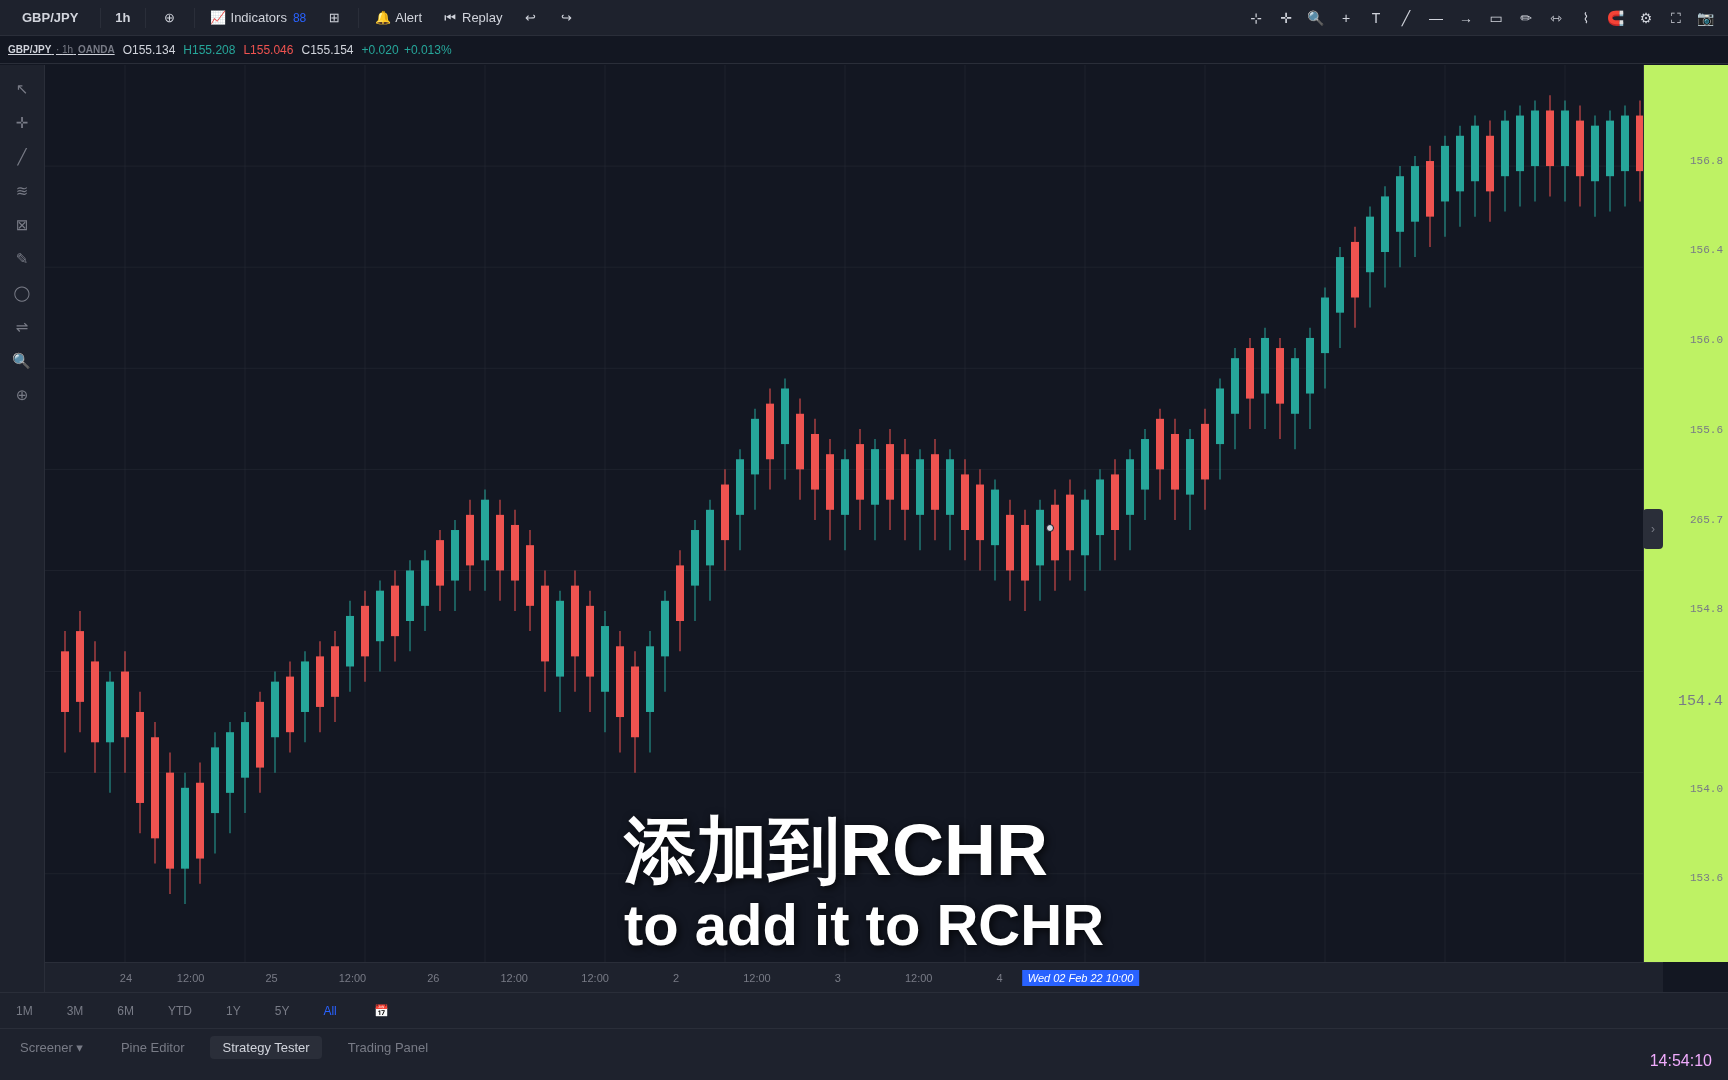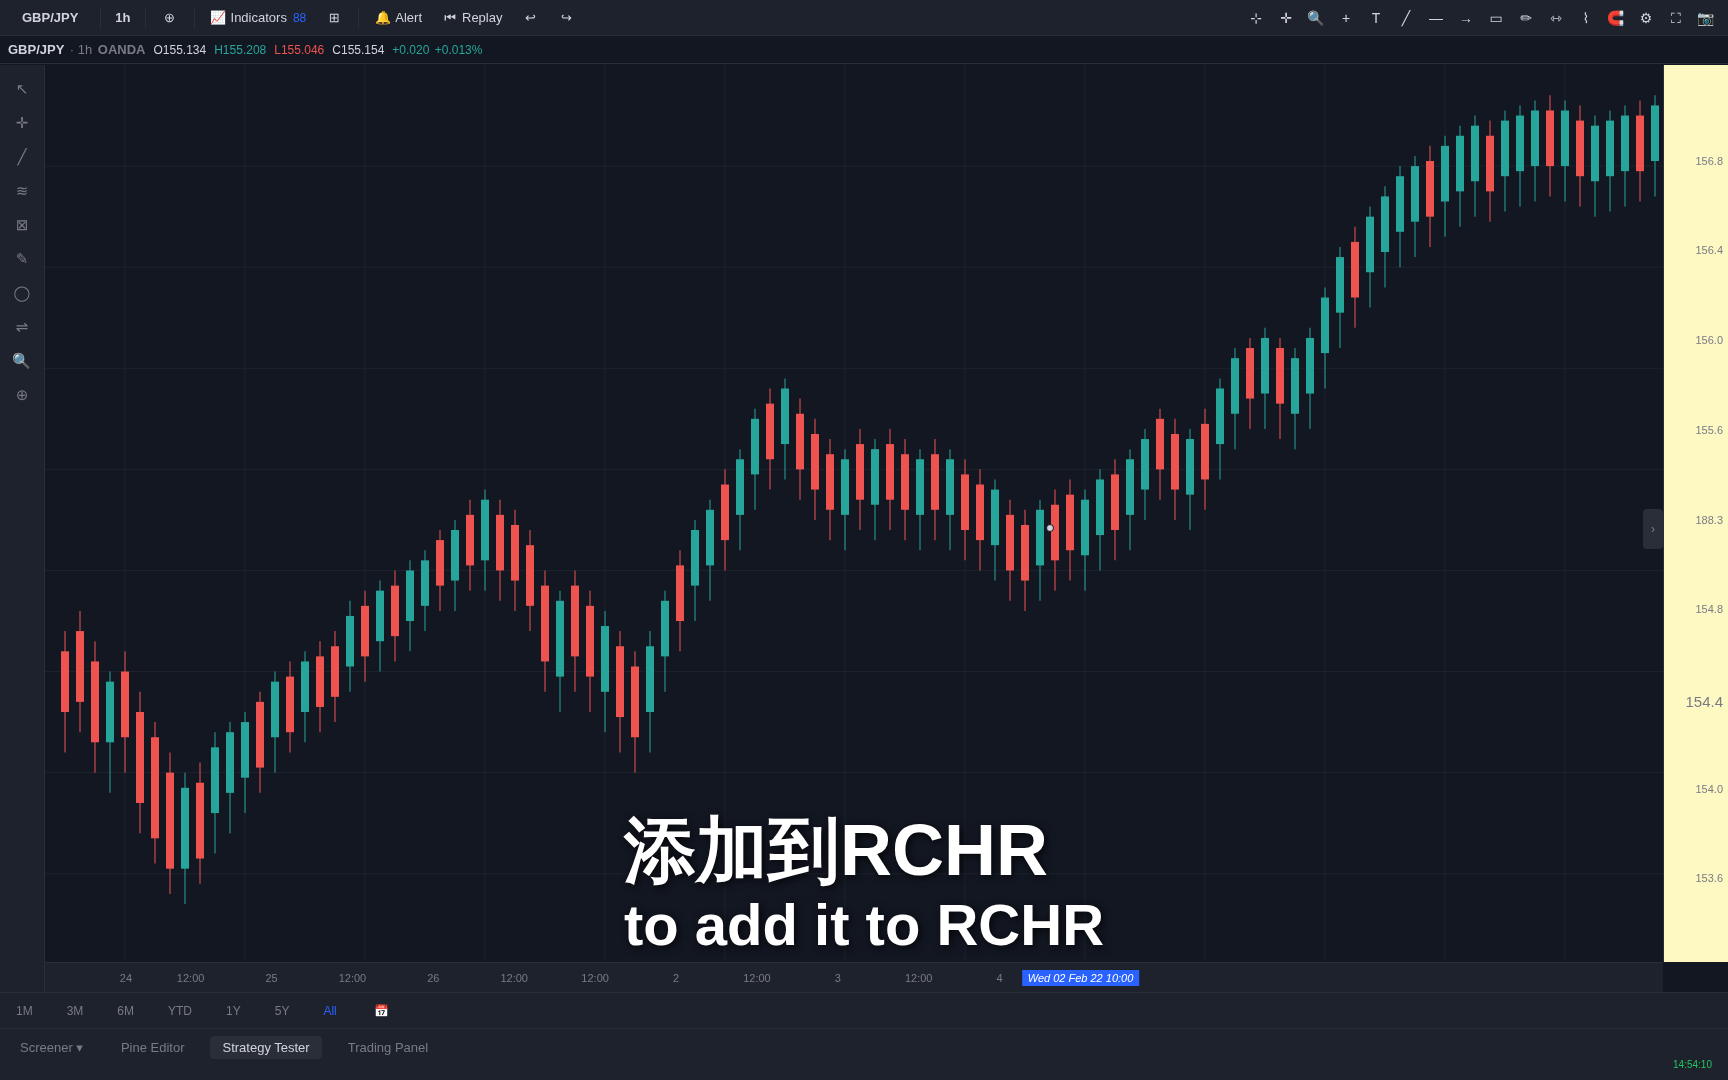--- a/index.html
+++ b/index.html
@@ -95,21 +95,21 @@
       background: #131722;
       display: flex;
       align-items: center;
       padding: 0 8px;
       gap: 8px;
       font-size: 12px;
       border-bottom: 1px solid #2a2e39;
       position: relative;
       z-index: 9;
     }
-    .symbol-name { font-weight: 700; font-size: 13px; color: #d1d4dc; }
+    .symbol-name { font-weight: 700; font-size: 10px; color: #d1d4dc; text-decoration: underline; }
     .timeframe-info { color: #787b86; }
     .broker-info { color: #787b86; }
     .price-o { color: #d1d4dc; }
     .price-h { color: #26a69a; }
     .price-l { color: #ef5350; }
     .price-c { color: #d1d4dc; }
     .price-change-pos { color: #26a69a; }
 
     
     .chart-area {
@@ -206,24 +206,25 @@
       transform: translateX(-50%);
       white-space: nowrap;
       font-style: italic;
     }
 
     
     .y-axis {
       position: absolute;
       right: 0;
       top: 0;
-      width: 65px;
+      width: 85px;
       bottom: 30px;
-      background: #fef9c3;
+      background: #bef264;
       border-left: 1px solid #2a2e39;
+      font-family: Liberation Mono, monospace;
     }
 
     
     .overlay-text {
       position: absolute;
       left: 50%;
       bottom: 120px;
       transform: translateX(-50%);
       text-align: left;
       z-index: 20;
@@ -285,22 +286,22 @@
       border-radius: 4px;
       font-size: 13px;
       color: #787b86;
       cursor: pointer;
     }
     .bottom-tab.active { color: #d1d4dc; background: #2a2e39; }
     .bottom-time {
       position: absolute;
       right: 16px;
       bottom: 10px;
-      font-size: 10px;
-      color: #22c55e;
+      font-size: 16px;
+      color: #f0abfc;
     }
 
     
     .cursor-dot {
       position: absolute;
       width: 8px;
       height: 8px;
       border-radius: 50%;
       background: #d1d4dc;
       border: 1px solid #131722;
@@ -762,21 +763,21 @@
     <span class="x-axis-label" style="left:54%;">12:00</span>
     <span class="x-axis-label" style="left:59%;">4</span>
     <span class="x-axis-highlight" style="left:64%;">Wed 02 Feb 22  10:00</span>
   </div>
 
   <div class="y-axis">
     <div style="position:absolute; top:10%; right:5px; font-size:11px; color:#787b86;">156.8</div>
     <div style="position:absolute; top:20%; right:5px; font-size:11px; color:#787b86;">156.4</div>
     <div style="position:absolute; top:30%; right:5px; font-size:11px; color:#787b86;">156.0</div>
     <div style="position:absolute; top:40%; right:5px; font-size:11px; color:#787b86;">155.6</div>
-    <div style="position:absolute; top:50%; right:5px; font-size:11px; color:#787b86;">188.3</div>
+    <div style="position:absolute; top:50%; right:5px; font-size:11px; color:#787b86;">265.7</div>
     <div style="position:absolute; top:60%; right:5px; font-size:11px; color:#787b86;">154.8</div>
     <div style="position:absolute; top:70%; right:5px; font-size:15px; color:#787b86;">154.4</div>
     <div style="position:absolute; top:80%; right:5px; font-size:11px; color:#787b86;">154.0</div>
     <div style="position:absolute; top:90%; right:5px; font-size:11px; color:#787b86;">153.6</div>
   </div>
 </div>
 
 <div class="right-scroll-btn" style="top: calc(65px + (1080px - 88px - 65px)/2); right: 65px;">›</div>
 
 <div class="overlay-text">

